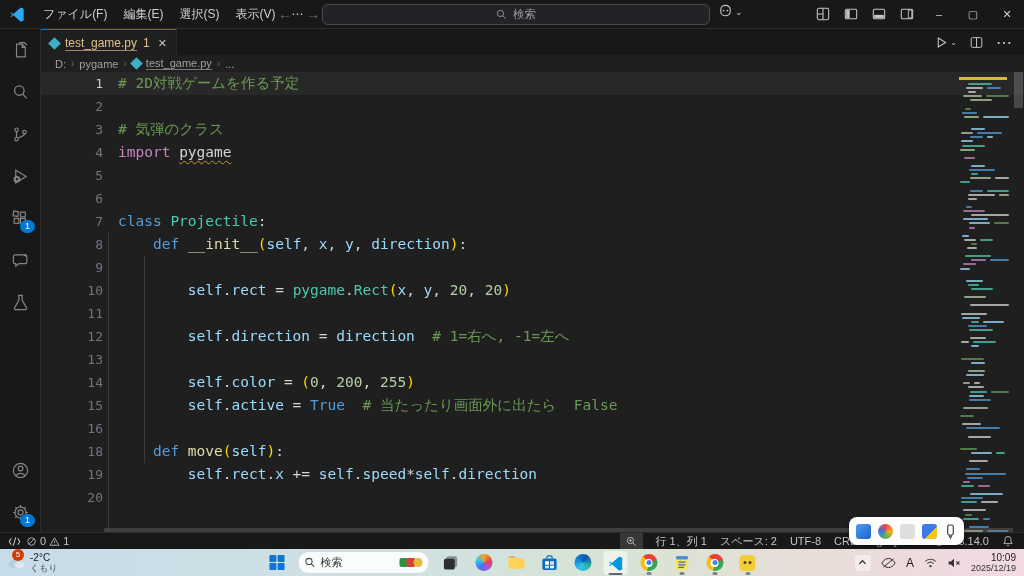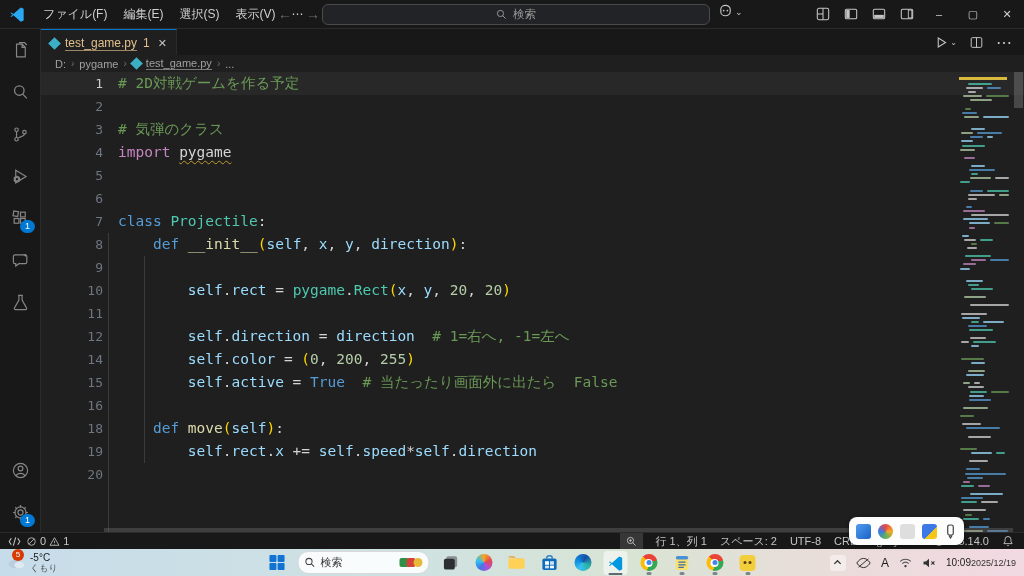--- a/index.html
+++ b/index.html
@@ -87,21 +87,21 @@
   .tb-item.active{background:rgba(255,255,255,.55);}
   .tb-item.active::after{content:"";position:absolute;bottom:0px;left:5px;right:5px;height:2px;border-radius:1px;background:#5f6a74;}
   .tb-item.running::after{content:"";position:absolute;bottom:0px;left:10px;width:5px;height:2.5px;border-radius:2px;background:#7a858f;}
   .search-pill{width:118px;height:21px;background:rgba(255,255,255,.88);border:1px solid #d8d8d8;border-radius:11px;
                display:flex;align-items:center;gap:5px;padding:0 6px;font-size:11px;color:#333;}
   .pill-deco{margin-left:auto;display:flex;}
   .pill-deco i{width:9px;height:9px;border-radius:2px;display:inline-block;margin-left:-2px;}
   .tray{margin-left:auto;display:flex;align-items:center;gap:10px;margin-right:8px;}
   .tray-chev{background:rgba(255,255,255,.45);border-radius:3px;width:16px;height:16px;display:flex;align-items:center;justify-content:center;}
   .ime{font-size:12px;color:#1b1b1b;}
-  .clock{display:flex;flex-direction:row;align-items:flex-end;line-height:10px;}
+  .clock{display:flex;flex-direction:column;align-items:flex-end;line-height:10px;}
   .c-time{font-size:10px;color:#1b1b1b;}
   .c-date{font-size:9px;color:#333;}
 
   svg{display:block;}
 </style>
 </head>
 <body>
 
 <div class="screen">
 
@@ -308,20 +308,24 @@
             <div class="cl">
               <span class="ln">10</span>
               <span class="lt"><span style="color: rgb(212, 212, 212);">        </span><span style="color: rgb(156, 220, 254);">self</span><span style="color: rgb(212, 212, 212);">.</span><span style="color: rgb(156, 220, 254);">rect</span><span style="color: rgb(212, 212, 212);"> = </span><span style="color: rgb(78, 201, 176);">pygame</span><span style="color: rgb(212, 212, 212);">.</span><span style="color: rgb(78, 201, 176);">Rect</span><span style="color: rgb(255, 215, 0);">(</span><span style="color: rgb(156, 220, 254);">x</span><span style="color: rgb(212, 212, 212);">, </span><span style="color: rgb(156, 220, 254);">y</span><span style="color: rgb(212, 212, 212);">, </span><span style="color: rgb(181, 206, 168);">20</span><span style="color: rgb(212, 212, 212);">, </span><span style="color: rgb(181, 206, 168);">20</span><span style="color: rgb(255, 215, 0);">)</span></span>
             </div>
             <div class="cl">
               <span class="ln">11</span>
             </div>
             <div class="cl">
               <span class="ln">12</span>
               <span class="lt"><span style="color: rgb(212, 212, 212);">        </span><span style="color: rgb(156, 220, 254);">self</span><span style="color: rgb(212, 212, 212);">.</span><span style="color: rgb(156, 220, 254);">direction</span><span style="color: rgb(212, 212, 212);"> = </span><span style="color: rgb(156, 220, 254);">direction</span><span style="color: rgb(212, 212, 212);">  </span><span style="color: rgb(106, 153, 85);"># 1=右へ, -1=左へ</span></span>
+            </div>
+            <div class="cl">
+              <span class="ln">13</span>
+              <span class="lt"></span>
             </div>
             <div class="cl">
               <span class="ln">14</span>
               <span class="lt"><span style="color: rgb(212, 212, 212);">        </span><span style="color: rgb(156, 220, 254);">self</span><span style="color: rgb(212, 212, 212);">.</span><span style="color: rgb(156, 220, 254);">color</span><span style="color: rgb(212, 212, 212);"> = </span><span style="color: rgb(255, 215, 0);">(</span><span style="color: rgb(181, 206, 168);">0</span><span style="color: rgb(212, 212, 212);">, </span><span style="color: rgb(181, 206, 168);">200</span><span style="color: rgb(212, 212, 212);">, </span><span style="color: rgb(181, 206, 168);">255</span><span style="color: rgb(255, 215, 0);">)</span></span>
             </div>
             <div class="cl">
               <span class="ln">15</span>
               <span class="lt"><span style="color: rgb(212, 212, 212);">        </span><span style="color: rgb(156, 220, 254);">self</span><span style="color: rgb(212, 212, 212);">.</span><span style="color: rgb(156, 220, 254);">active</span><span style="color: rgb(212, 212, 212);"> = </span><span style="color: rgb(86, 156, 214);">True</span><span style="color: rgb(212, 212, 212);">  </span><span style="color: rgb(106, 153, 85);"># 当たったり画面外に出たら  False</span></span>
             </div>
             <div class="cl">
@@ -515,21 +519,21 @@
   </div>
 
   <div class="taskbar">
     <div class="weather">
       <svg width="20" height="15" viewBox="0 0 24 16">
         <ellipse cx="10" cy="10" rx="7" ry="5" fill="#b9cede"></ellipse>
           <ellipse cx="16" cy="11" rx="6" ry="4" fill="#dfe9f2"></ellipse>
         </svg>
       <span class="w-badge">5</span>
       <span class="weather-txt">
-        <span class="w-temp">-5°C</span>
+        <span class="w-temp">-2°C</span>
         <span class="w-cond">くもり</span>
       </span>
     </div>
 
     <div class="tb-center">
       <div class="tb-item">
         <svg width="17" height="17" viewBox="0 0 18 18">
             <rect x="1" y="1" width="7.4" height="7.4" rx="1" fill="#1174d4"></rect>
             <rect x="9.6" y="1" width="7.4" height="7.4" rx="1" fill="#1174d4"></rect>
             <rect x="1" y="9.6" width="7.4" height="7.4" rx="1" fill="#1174d4"></rect>

